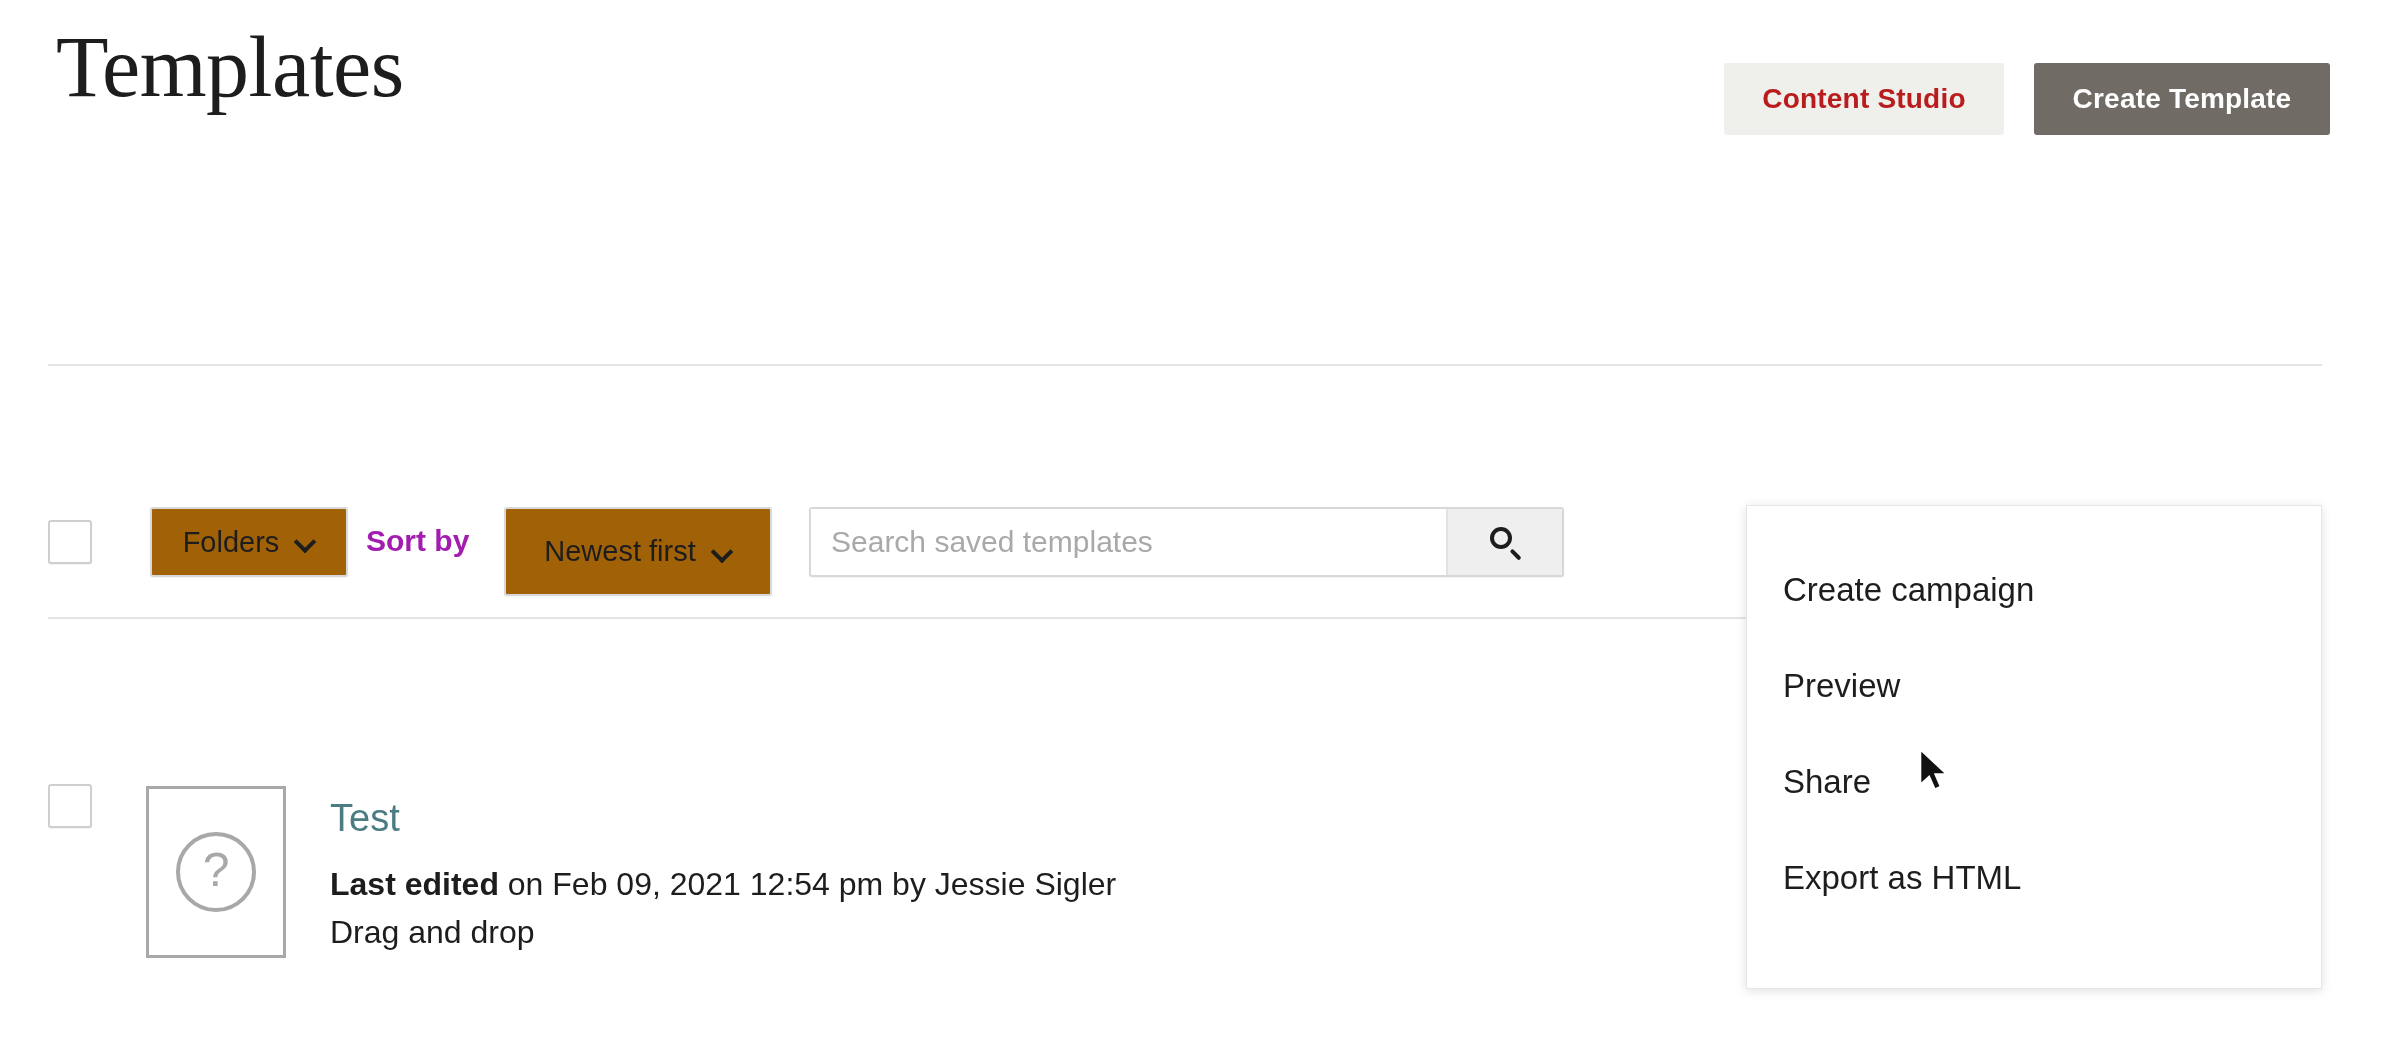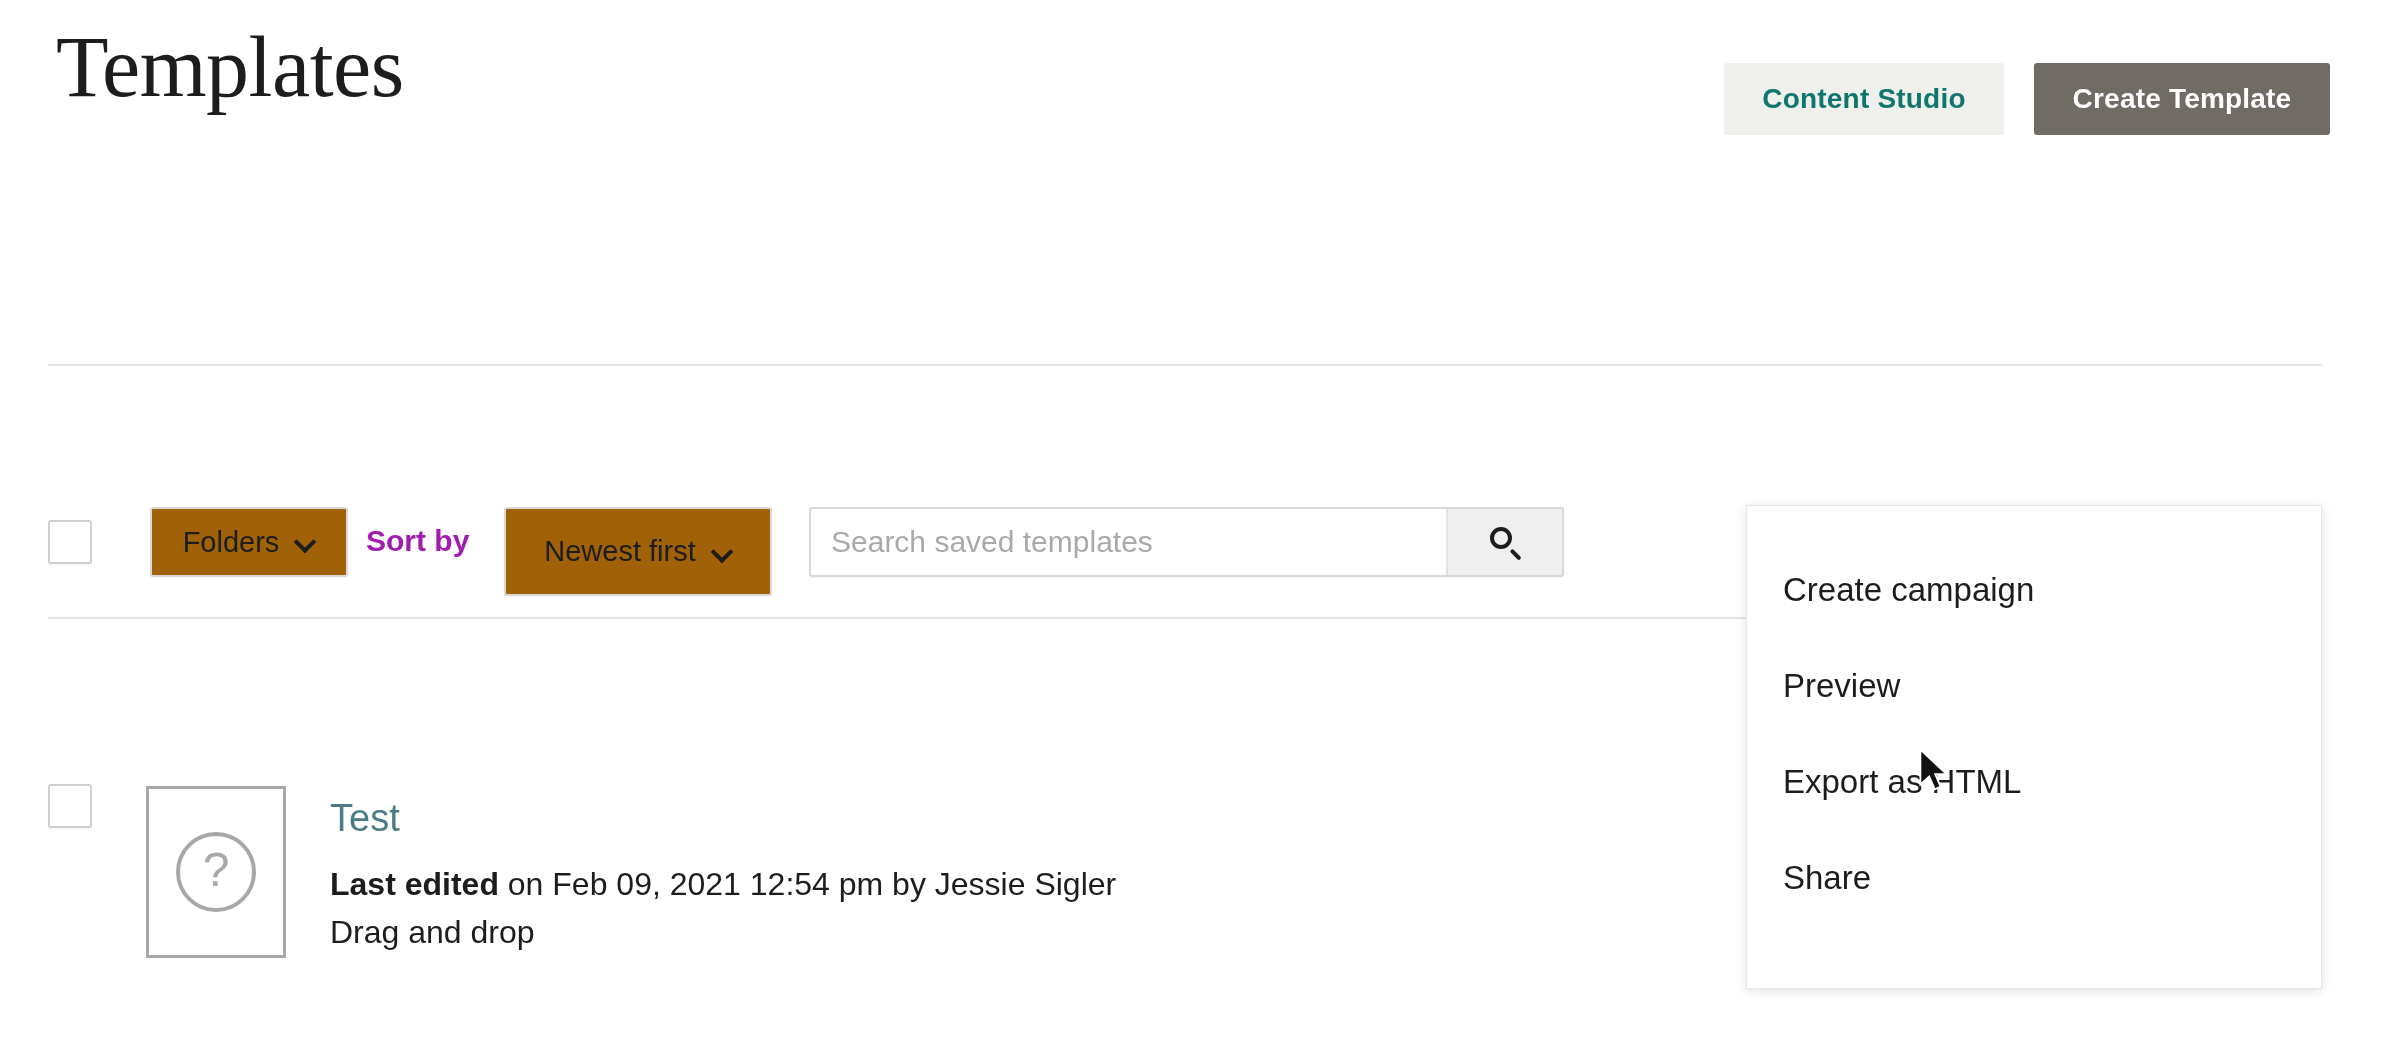--- a/index.html
+++ b/index.html
@@ -49,21 +49,21 @@
     align-items: center;
     justify-content: center;
     padding: 0;
   }
   #content-studio-button {
     left: 1716px;
     top: 63px;
     width: 280px;
     height: 72px;
     background: #efefec;
-    color: #0f766e;
+    color: #b91c1c;
   }
   #create-template-button {
     left: 2026px;
     top: 63px;
     width: 296px;
     height: 72px;
     background: #716b66;
     color: #ffffff;
   }
 
@@ -413,19 +413,19 @@
       <span class="caret"></span>
     </button>
   </div>
 </div>
 
 <div class="rule" id="rule-bottom"></div>
 
 <div id="edit-dropdown-menu">
   <button class="menu-item">Create campaign</button>
   <button class="menu-item">Preview</button>
+  <button class="menu-item">Share</button>
   <button class="menu-item">Export as HTML</button>
-  <button class="menu-item">Share</button>
 </div>
 
 <svg id="mouse-cursor" viewBox="0 0 17 22" xmlns="http://www.w3.org/2000/svg">
   <path d="M1.2 0.8 L1.2 18.2 L5.6 14.2 L8.4 20.6 L11.3 19.3 L8.6 13.1 L14.3 13.1 Z" fill="#111111" stroke="#ffffff" stroke-width="0.9"></path>
 </svg>
 
 </body></html>

